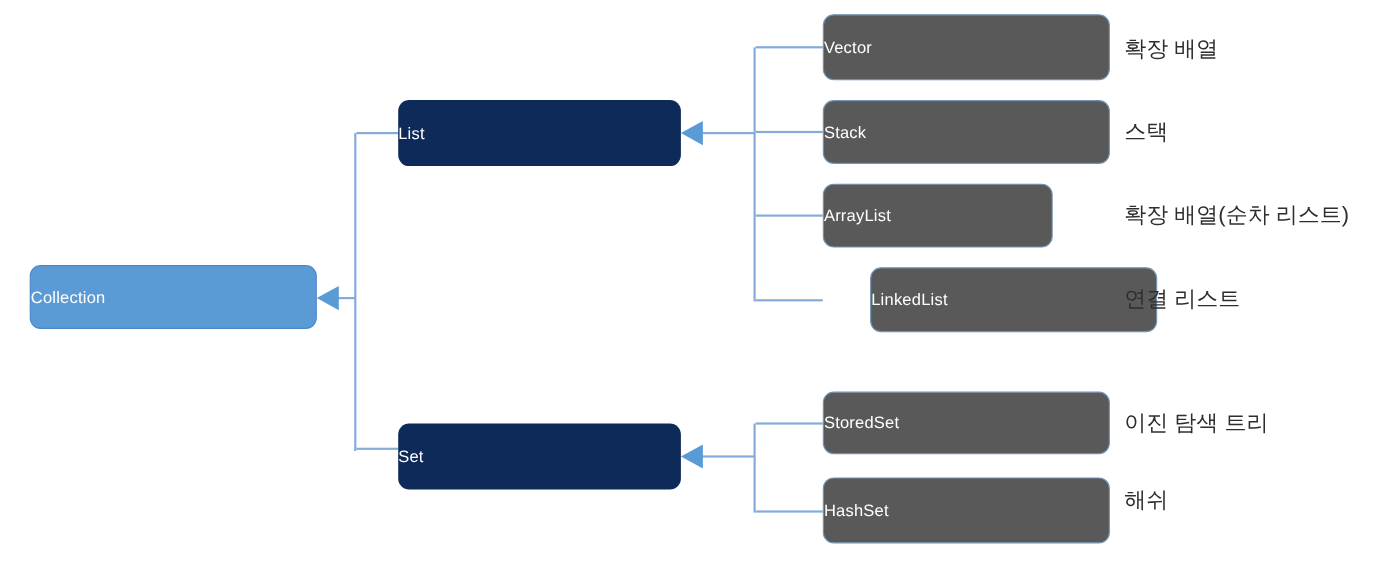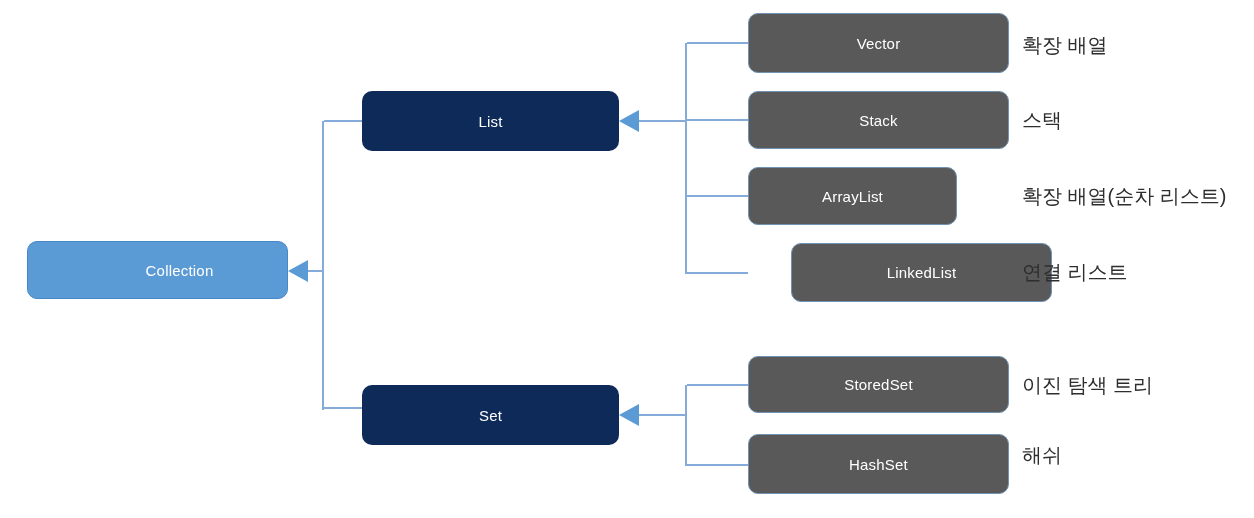--- a/index.html
+++ b/index.html
@@ -14,30 +14,28 @@
     height: 518px;
     background: #ffffff;
     overflow: hidden;
   }
   
   .box {
     position: absolute;
     border-radius: 10px;
     display: flex;
     align-items: center;
-    justify-content: center;
     color: #ffffff;
     font-size: 15px;
     letter-spacing: 0.2px;
     box-sizing: border-box;
   }
   .box-root {
     background: #5B9BD5;
     border: 1px solid #4788C8;
-    padding-left: 44px;
   }
   .box-group {
     background: #0D2A58;
   }
   .box-leaf {
     background: #595959;
     border: 1.5px solid #7193B3;
   }
   .node-collection { left: 27px;  top: 241px; width: 261px; height: 58px; }
   .node-list       { left: 362px; top: 91px;  width: 257px; height: 60px; }

